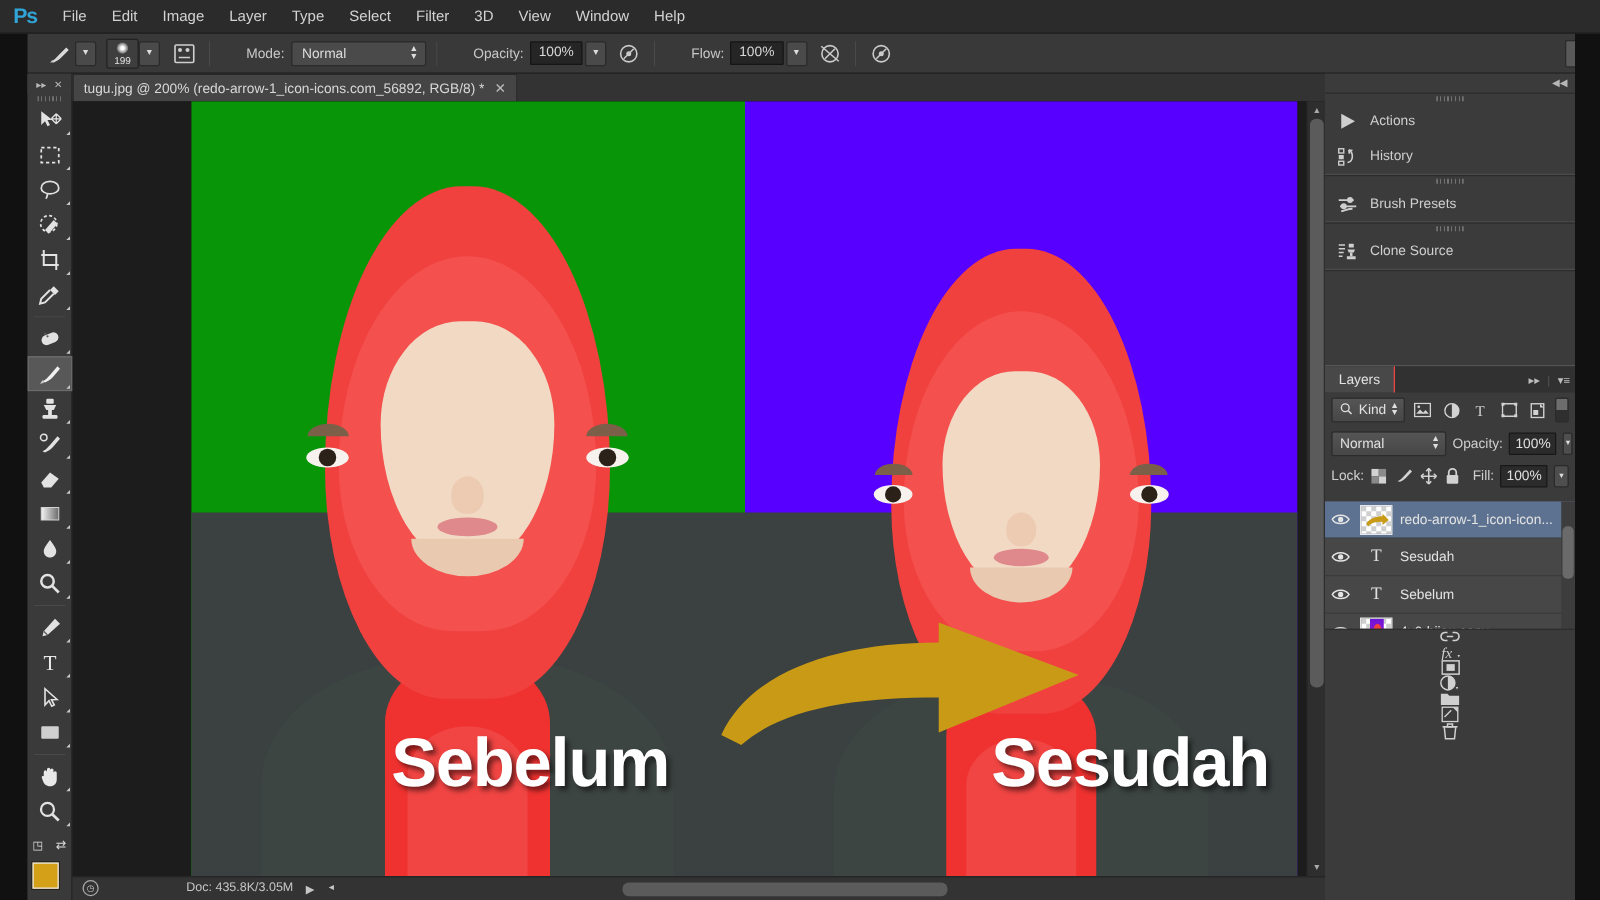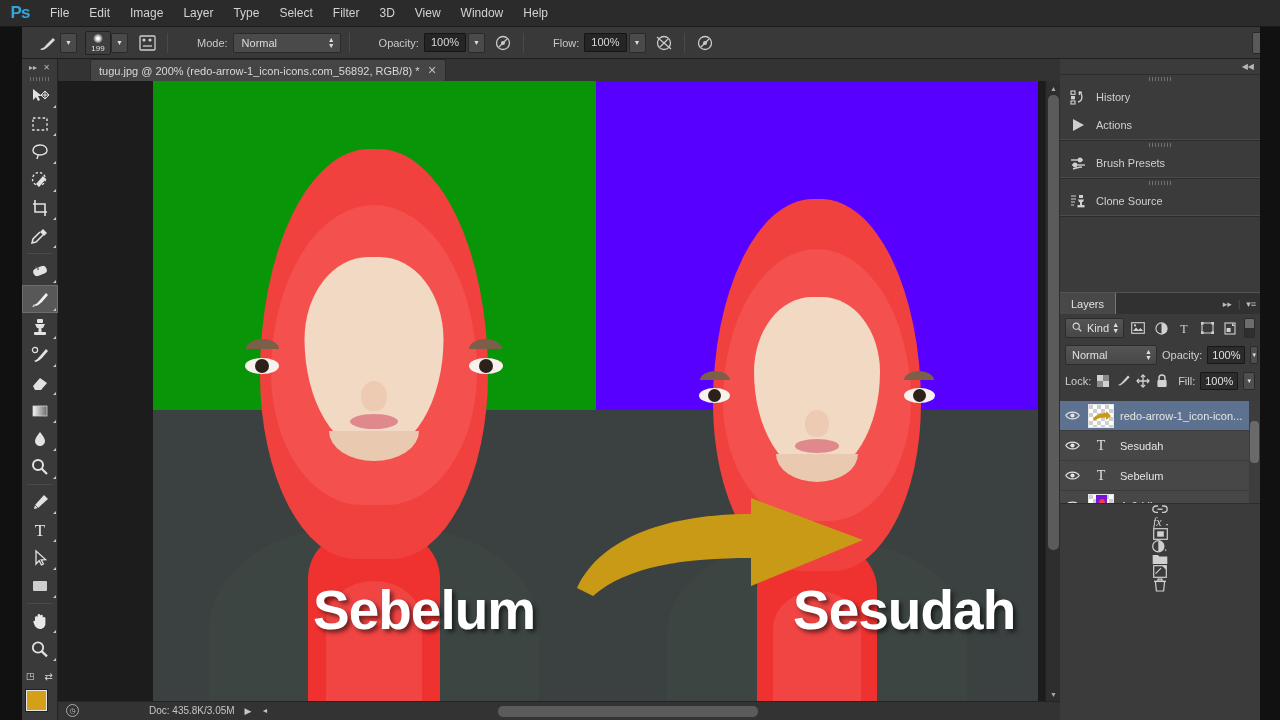--- a/index.html
+++ b/index.html
@@ -119,21 +119,21 @@
 
   
   #tabbar {
     position: absolute; left: 58px; top: 59px; width: 1002px; height: 22px;
     background: #333; display: flex; align-items: flex-end;
   }
   #doctab {
     height: 22px; background: #454545; border: 1px solid #292929;
     border-bottom: none; display: flex; align-items: center;
     padding: 0 8px; color: #d8d8d8; font-size: 11px; gap: 8px;
-    border-top-left-radius: 2px; border-top-right-radius: 2px; margin-left: 32px;
+    border-top-left-radius: 2px; border-top-right-radius: 2px;
   }
   #doctab .x { color: #bbb; font-size: 11px; cursor: pointer; }
 
   
   #canvas-area {
     position: absolute; left: 58px; top: 81px; width: 1002px; height: 620px;
     background: #1c1c1c; overflow: hidden;
   }
   #artboard {
     position: absolute; left: 95px; top: 0px; width: 885px; height: 620px;
@@ -694,37 +694,37 @@
     <div id="dock-head">
       <span>◀◀</span>
     </div>
 
     <div class="dock-group">
       <div class="dock-grip">
           <i></i>
         </div>
       <div class="dock-row">
         <span class="ic">
+          <svg width="16" height="14" viewBox="0 0 16 14">
+              <path d="M3 1 L14 7 L3 13 Z" fill="#cfcfcf"></path>
+            </svg>
+        </span>
+        <span>Actions</span>
+      </div>
+      <div class="dock-row">
+        <span class="ic">
           <svg width="16" height="15" viewBox="0 0 16 15">
             <rect x="1" y="1" width="4" height="3.4" fill="none" stroke="#cfcfcf" stroke-width="1.1"></rect>
             <rect x="1" y="6" width="4" height="3.4" fill="#cfcfcf"></rect>
             <rect x="1" y="11" width="4" height="3" fill="none" stroke="#cfcfcf" stroke-width="1.1"></rect>
             <path d="M8 12 C13 11 13 4 9 2" fill="none" stroke="#cfcfcf" stroke-width="1.3"></path>
             <path d="M9 2 L12 2.4 M9 2 L9.6 5" stroke="#cfcfcf" stroke-width="1.3"></path>
           </svg>
         </span>
         <span>History</span>
-      </div>
-      <div class="dock-row">
-        <span class="ic">
-          <svg width="16" height="14" viewBox="0 0 16 14">
-              <path d="M3 1 L14 7 L3 13 Z" fill="#cfcfcf"></path>
-            </svg>
-        </span>
-        <span>Actions</span>
       </div>
     </div>
 
     <div class="dock-group">
       <div class="dock-grip">
           <i></i>
         </div>
       <div class="dock-row">
         <span class="ic">
           <svg width="17" height="15" viewBox="0 0 17 15">

